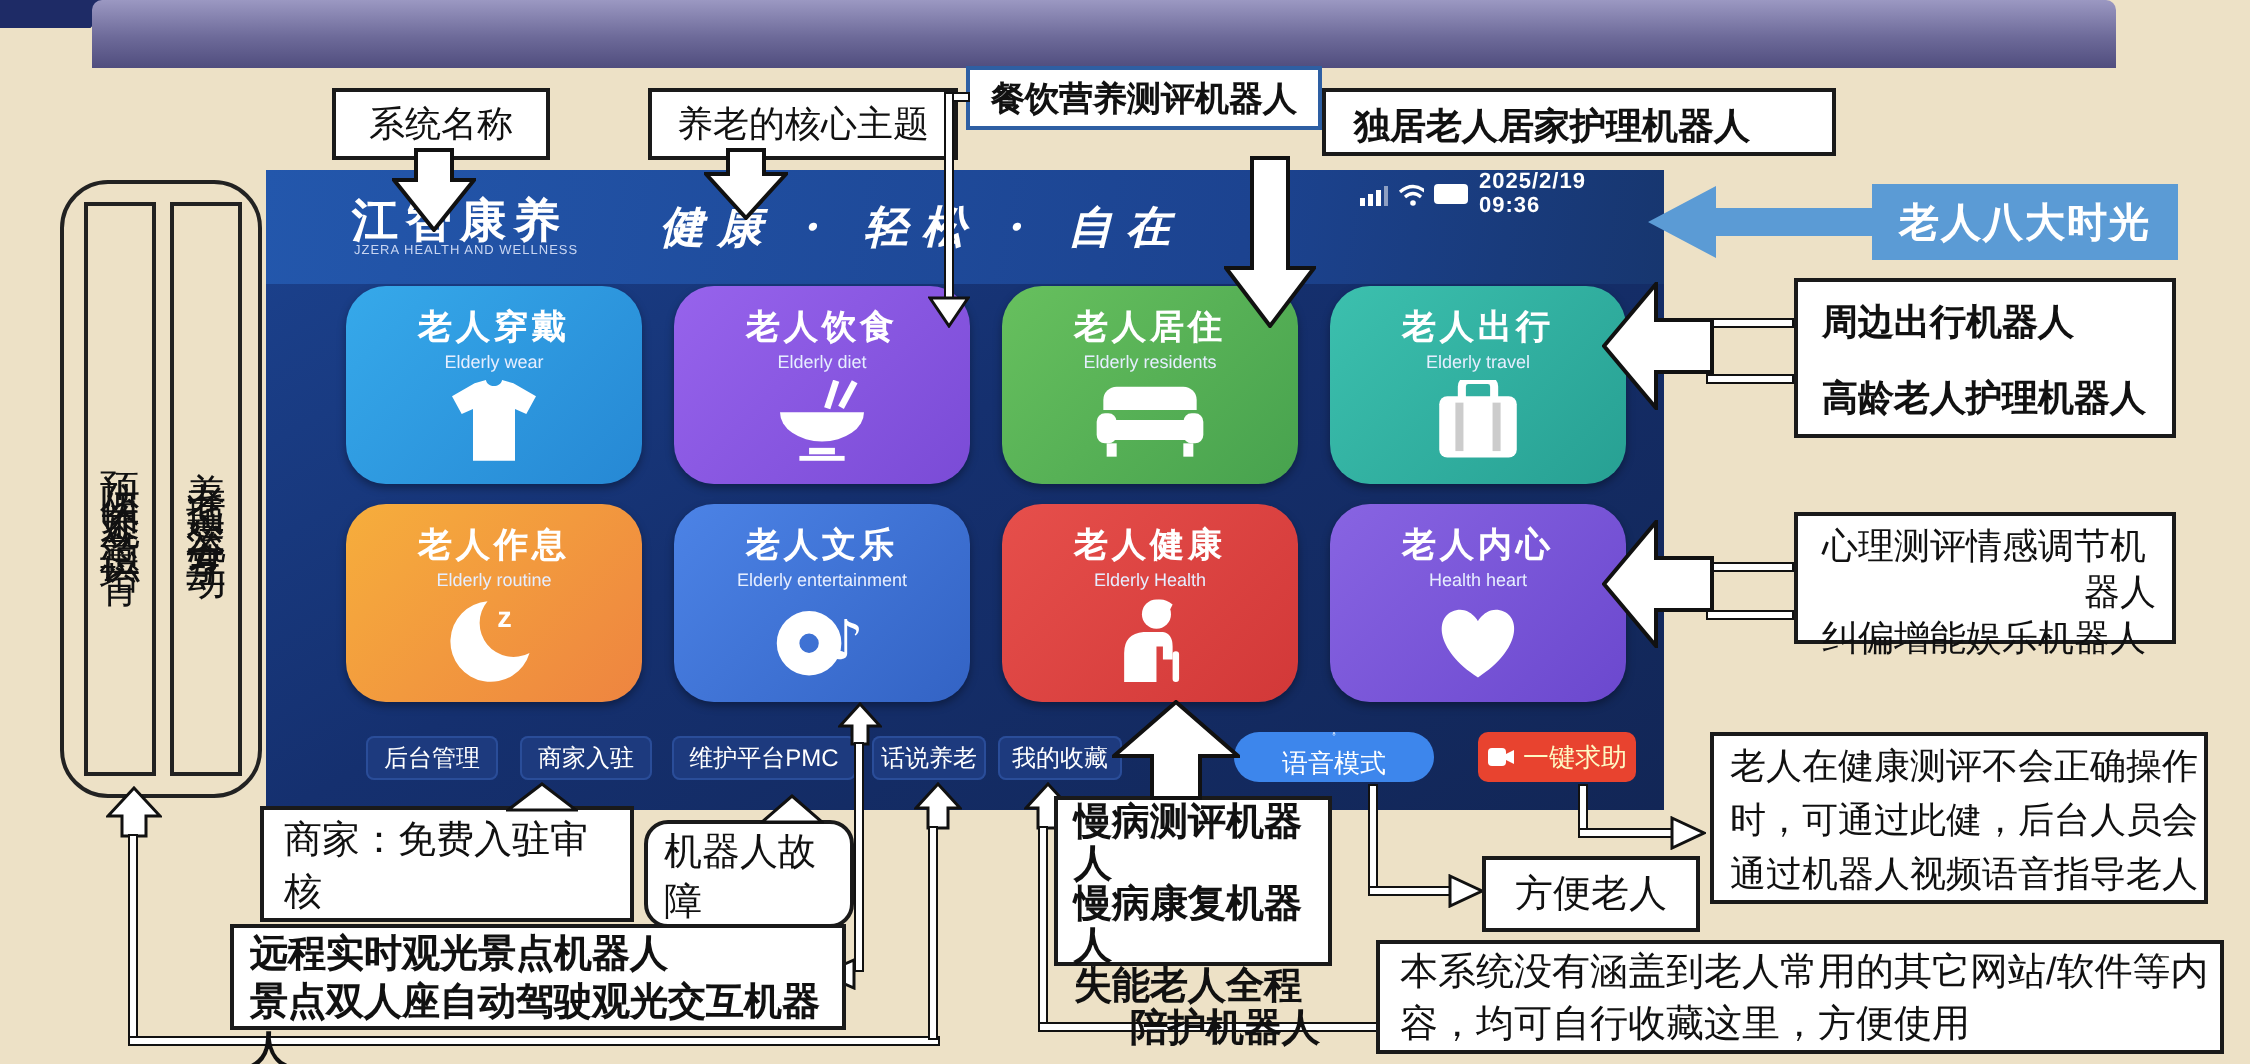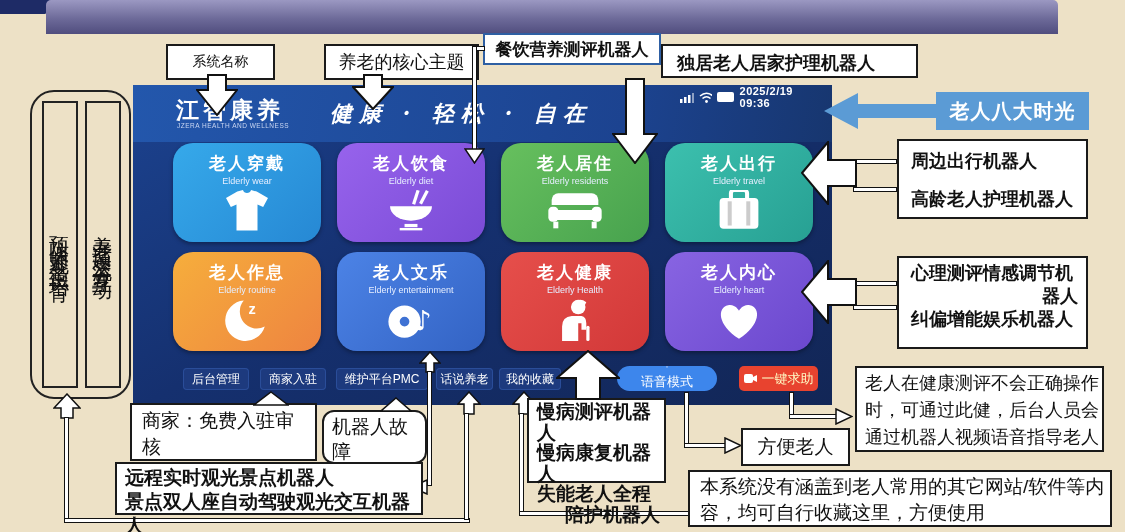--- a/index.html
+++ b/index.html
@@ -150,21 +150,21 @@
         <g fill="#fff">
           <circle cx="34" cy="10" r="9"></circle>
           <path d="M30 4 q6 -6 14 0 l-2 4 q-6 -4 -12 0 Z"></path>
           <path d="M14 52 L14 34 Q14 22 26 21 L38 21 Q44 22 44 30 L44 38 L38 38 L38 30 L34 30 L34 52 Z"></path>
           <rect x="44" y="33" width="4" height="19" rx="2"></rect>
         </g>
       </svg>
   </div>
   <div class="abs tile" style="left: 665px; top: 252px; background: linear-gradient(135deg, rgb(136, 100, 226), rgb(107, 72, 206));">
     <div class="t">老人内心</div>
-    <div class="s">Elderly heart</div>
+    <div class="s">Health heart</div>
     <svg width="50" height="42" viewBox="0 0 64 52">
         <path fill="#fff" d="M32 50 C4 32 4 10 18 7 C27 5 32 14 32 14 C32 14 37 5 46 7 C60 10 60 32 32 50 Z"></path>
       </svg>
   </div>
 
   <div class="abs fbtn" style="left:183px;top:368px;width:66px;">后台管理</div>
   <div class="abs fbtn" style="left:260px;top:368px;width:66px;">商家入驻</div>
   <div class="abs fbtn" style="left:336px;top:368px;width:92px;">维护平台PMC</div>
   <div class="abs fbtn" style="left:436px;top:368px;width:57px;">话说养老</div>
   <div class="abs fbtn" style="left:499px;top:368px;width:62px;">我的收藏</div>
@@ -177,21 +177,21 @@
     <span>语音模式</span>
   </div>
   <div class="abs" id="help-btn">
     <svg width="13" height="13" viewBox="0 0 13 13">
         <rect x="0" y="2" width="9" height="9" rx="2" fill="#fff"></rect>
         <path d="M9 5 L13 3 V10 L9 8 Z" fill="#fff"></path>
       </svg>
     <span>一键求助</span>
   </div>
 
-  <div class="abs co ctr" style="left:166px;top:44px;width:105px;height:32px;font-size:14px;">系统名称</div>
+  <div class="abs co ctr" style="left:166px;top:44px;width:105px;height:32px;font-size:18px;">系统名称</div>
   <svg class="abs arr" style="left:196px;top:74px;" width="42" height="42">
       <polygon points="12,1 30,1 30,16 41,16 21,41 1,16 12,16" fill="#fff" stroke="#111" stroke-width="2"></polygon>
     </svg>
 
   <div class="abs co ctr" style="left:289px;top:44px;width:151px;height:32px;font-size:18px;margin-left:35px;">养老的核心主题</div>
   <svg class="abs arr" style="left:352px;top:74px;" width="42" height="36">
       <polygon points="12,1 30,1 30,13 41,13 21,35 1,13 12,13" fill="#fff" stroke="#111" stroke-width="2"></polygon>
     </svg>
 
   <div class="abs co ctr bold" style="left:483px;top:33px;width:174px;height:28px;font-size:17px;border-color:#2E5FA3;">餐饮营养测评机器人</div>
@@ -214,21 +214,21 @@
   <div class="abs co" style="left:897px;top:139px;width:191px;height:80px;font-size:18px;font-weight:bold;padding:8px 0 4px 12px;box-sizing:border-box;">
     <div>周边出行机器人</div>
     <div style="margin-top:14px;">高龄老人护理机器人</div>
   </div>
   <div class="abs cline" style="left:853px;top:159px;width:44px;height:5px;"></div>
   <div class="abs cline" style="left:853px;top:187px;width:44px;height:5px;"></div>
   <svg class="abs arr" style="left:801px;top:141px;" width="56" height="64">
       <polygon points="1,32 27,1 27,19 55,19 55,45 27,45 27,63" fill="#fff" stroke="#111" stroke-width="2"></polygon>
     </svg>
 
-  <div class="abs co" style="left:897px;top:256px;width:191px;height:93px;font-size:18px;font-weight:bold;padding:4px 8px 0 12px;box-sizing:border-box;line-height:23px;">
+  <div class="abs co" style="left:897px;top:256px;width:191px;height:66px;font-size:18px;font-weight:normal;padding:4px 8px 0 12px;box-sizing:border-box;line-height:23px;">
     <div>心理测评情感调节机</div>
     <div style="text-align:right;">器人</div>
     <div>纠偏增能娱乐机器人</div>
   </div>
   <div class="abs cline" style="left:853px;top:281px;width:44px;height:5px;"></div>
   <div class="abs cline" style="left:853px;top:305px;width:44px;height:5px;"></div>
   <svg class="abs arr" style="left:801px;top:260px;" width="56" height="64">
       <polygon points="1,32 27,1 27,19 55,19 55,45 27,45 27,63" fill="#fff" stroke="#111" stroke-width="2"></polygon>
     </svg>
 

